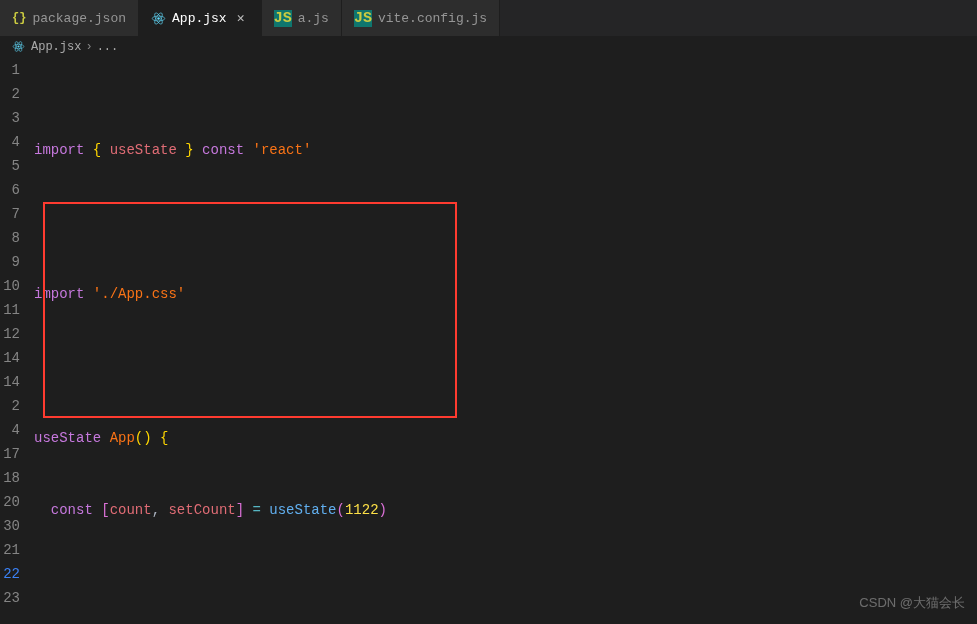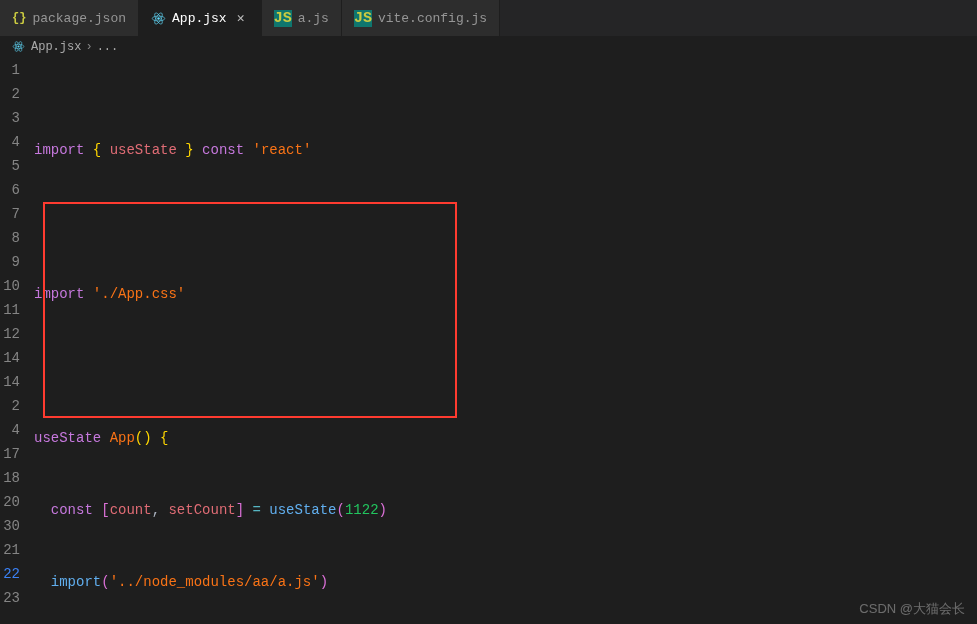--- a/index.html
+++ b/index.html
@@ -95,31 +95,31 @@
     pointer-events: none;
   }
 
   
   .kw-import   { color: #c678dd; }
   .kw-func     { color: #c678dd; }
   .kw-const    { color: #c678dd; }
   .fnname      { color: #f97316; }
   .fncall      { color: #61afef; }
   .ident       { color: #e06c75; }
-  .num         { color: #22c55e; }
+  .num         { color: #fde047; }
   .str         { color: #f97316; }
   .punc        { color: #abb2bf; }
   .op          { color: #56b6c2; }
   .brace-y     { color: #ffd700; }
   .brace-p     { color: #da70d6; }
 
   .watermark {
     position: absolute;
     right: 12px;
-    bottom: 6px;
+    bottom: 12px;
     color: rgba(255,255,255,0.35);
     font-size: 13px;
     font-family: sans-serif;
   }
 </style>
 </head>
 <body>
 
 <div class="tabs">
   <div class="tab">
@@ -202,21 +202,20 @@
     <div class="line"></div>
     
     <div class="line"><span class="kw-import">import</span> <span class="str">'./App.css'</span></div>
     
     <div class="line"></div>
     
     <div class="line"><span class="kw-func">useState</span> <span class="fnname">App</span><span class="brace-y">()</span> <span class="brace-y">{</span></div>
     
     <div class="line">  <span class="kw-const">const</span> <span class="brace-p">[</span><span class="ident">count</span><span class="punc">,</span> <span class="ident">setCount</span><span class="brace-p">]</span> <span class="op">=</span> <span class="fncall">useState</span><span class="brace-p">(</span><span class="num">1122</span><span class="brace-p">)</span></div>
     
-    <div class="line">  <span class="fncall">import</span><span class="brace-p">(</span><span class="str">'../node_modules/aa/a.js'</span><span class="brace-p">)</span></div>
     
     
     
     
     
     
     
     
     
     

